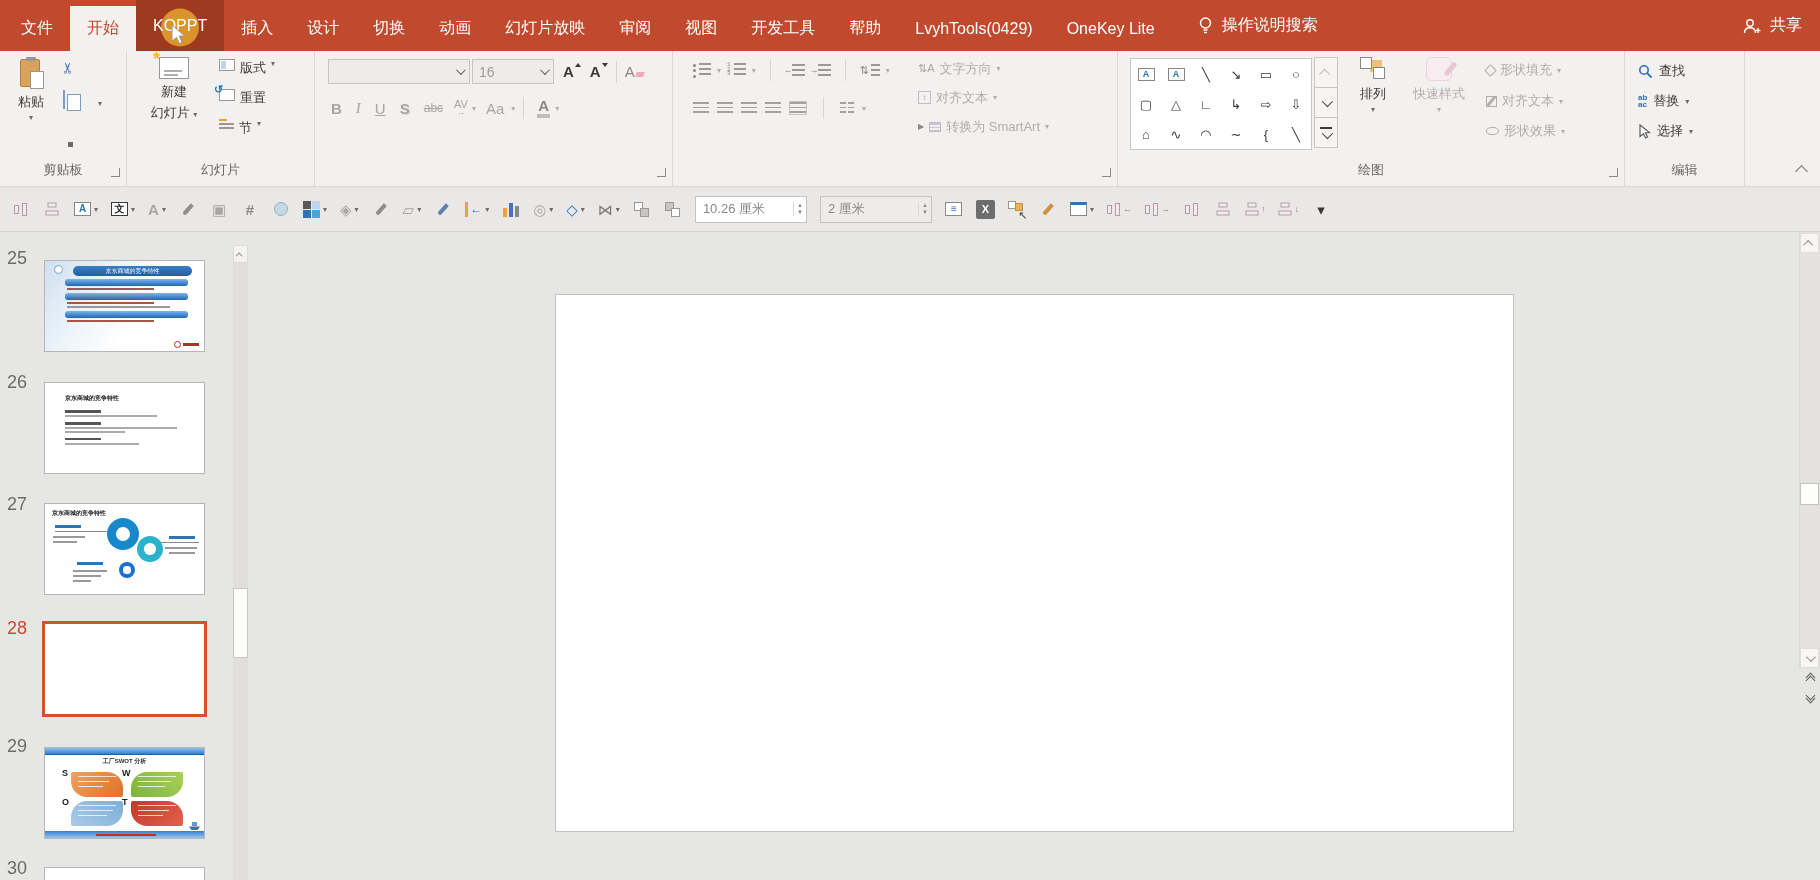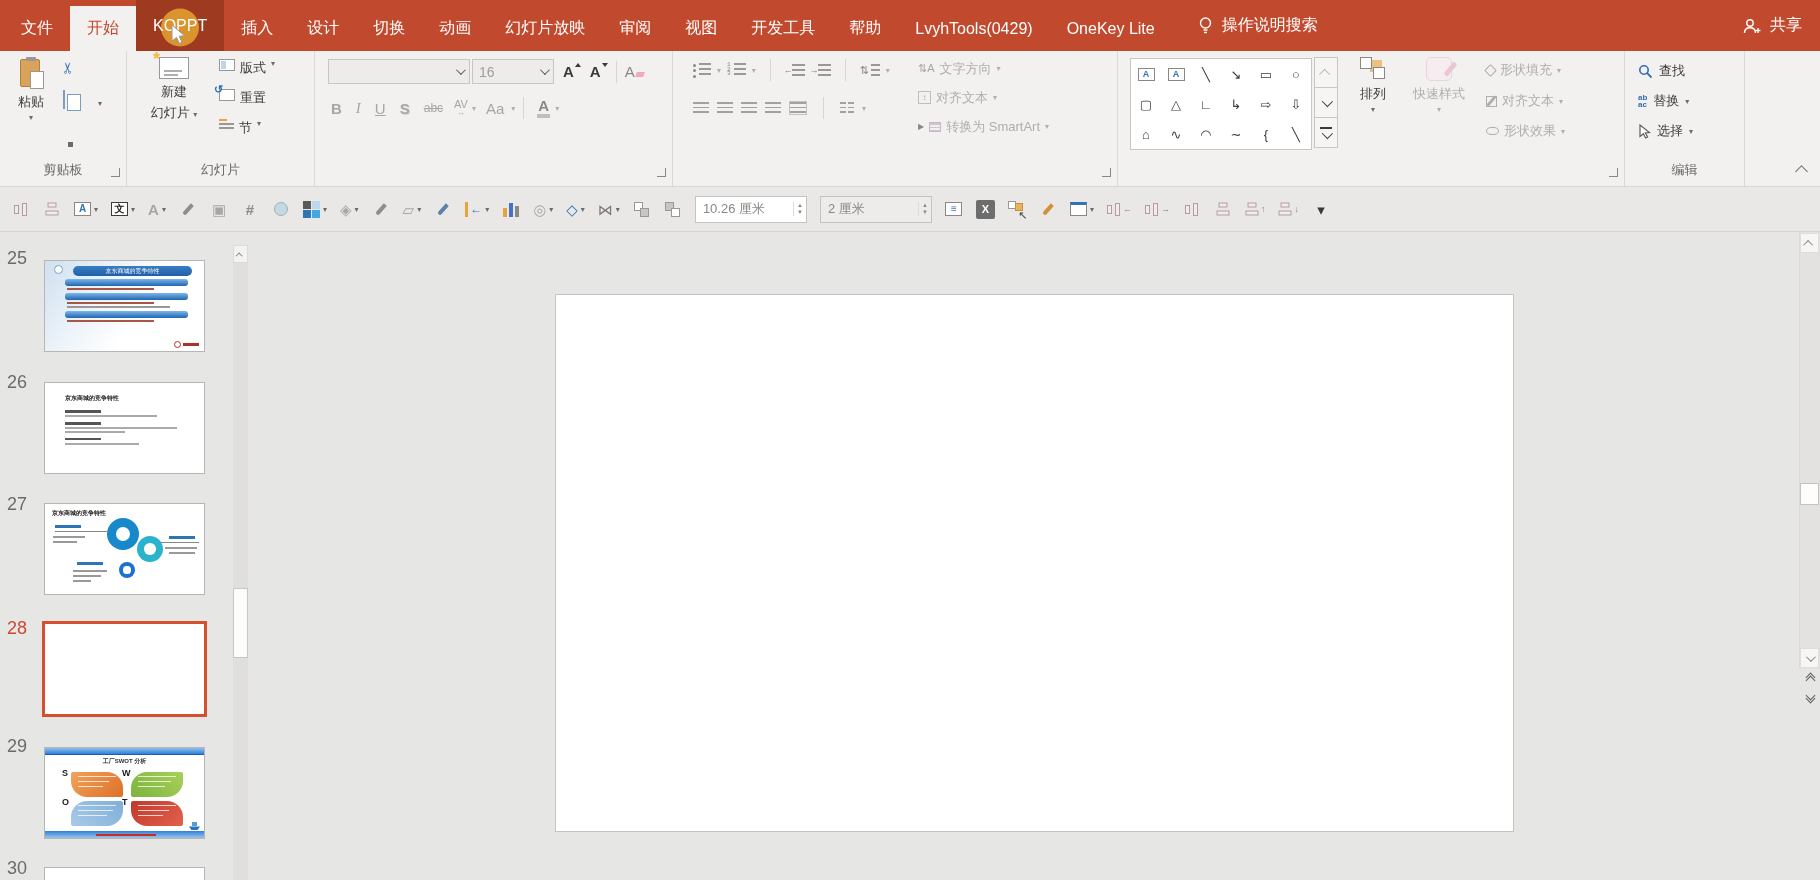--- a/index.html
+++ b/index.html
@@ -518,20 +518,21 @@
           <i></i>
         </span>
       <span class="rlabel gray">对齐文本</span>
       <span class="dd gray">▾</span>
     </div>
     <div class="drow" style="top:67px">
       <span class="icEff"></span>
       <span class="rlabel gray">形状效果</span>
       <span class="dd gray">▾</span>
     </div>
+    <div class="glabel">绘图</div>
     <span class="dlaunch"></span>
   </div>
 
   <div class="rgroup" style="left:1625px;width:120px">
     <div class="erow" style="top:7px">
       <svg width="15" height="15" viewBox="0 0 15 15">
         <circle cx="6" cy="6" r="4.2" fill="none" stroke="#2E6EB5" stroke-width="1.6"></circle>
         <line x1="9.2" y1="9.2" x2="13.5" y2="13.5" stroke="#2E6EB5" stroke-width="1.8"></line>
       </svg>
       <span class="rlabel">查找</span>

